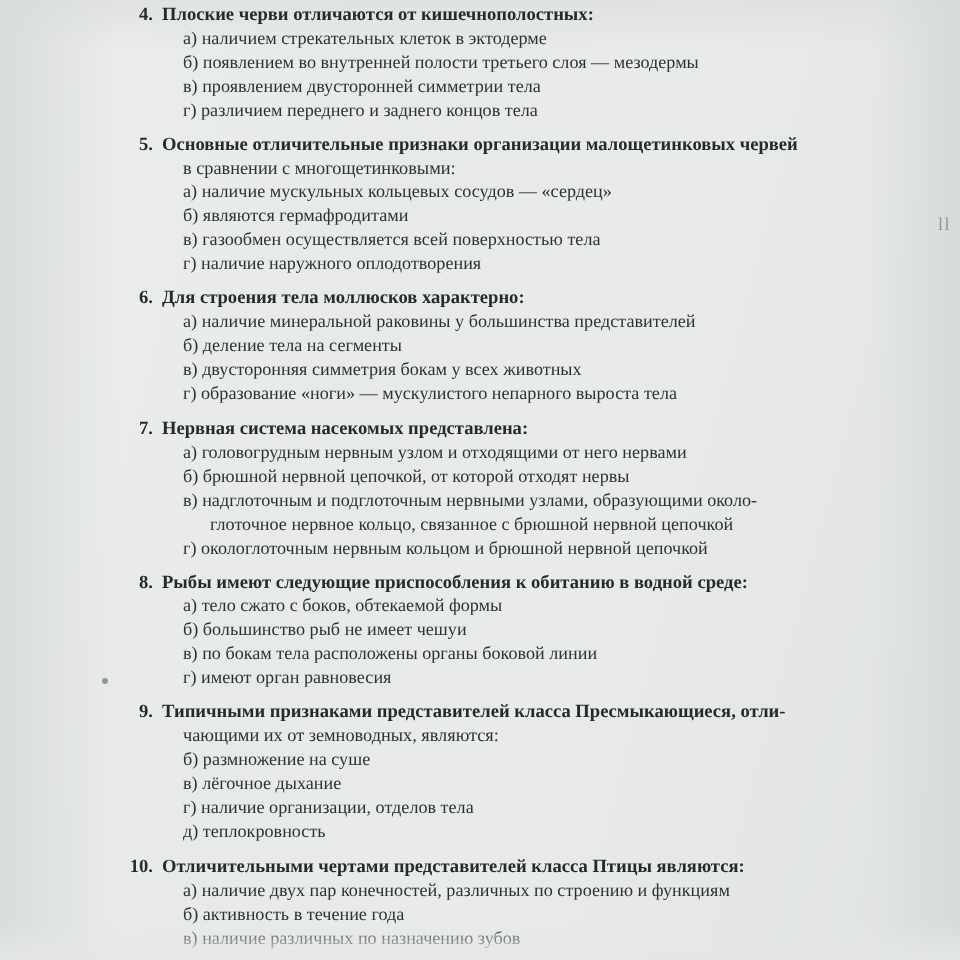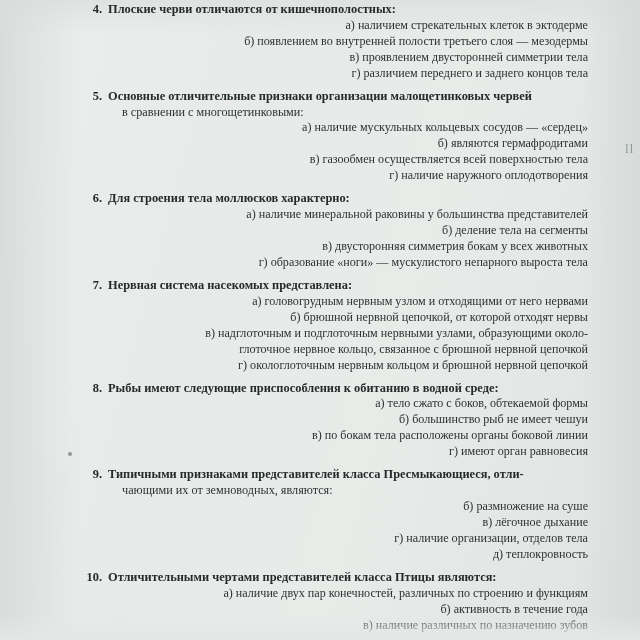--- a/index.html
+++ b/index.html
@@ -88,24 +88,23 @@
     line-height: 1.3;
     margin-left: 44px;
     color: #2b3332;
   }
   .opt {
     font-size: 12.1px;
     line-height: 1.32;
     margin-left: 44px;
     color: #2b3332;
     white-space: pre-wrap;
-    text-align: right;
   }
   .opt.cont {
-    margin-left: 28px;
+    margin-left: 62px;
   }
   .q.first .q-head { margin-top: 0; }
   .dot {
     position: absolute;
     left: 68px;
     top: 452px;
     width: 4px;
     height: 4px;
     border-radius: 50%;
     background: #6f7a78;

